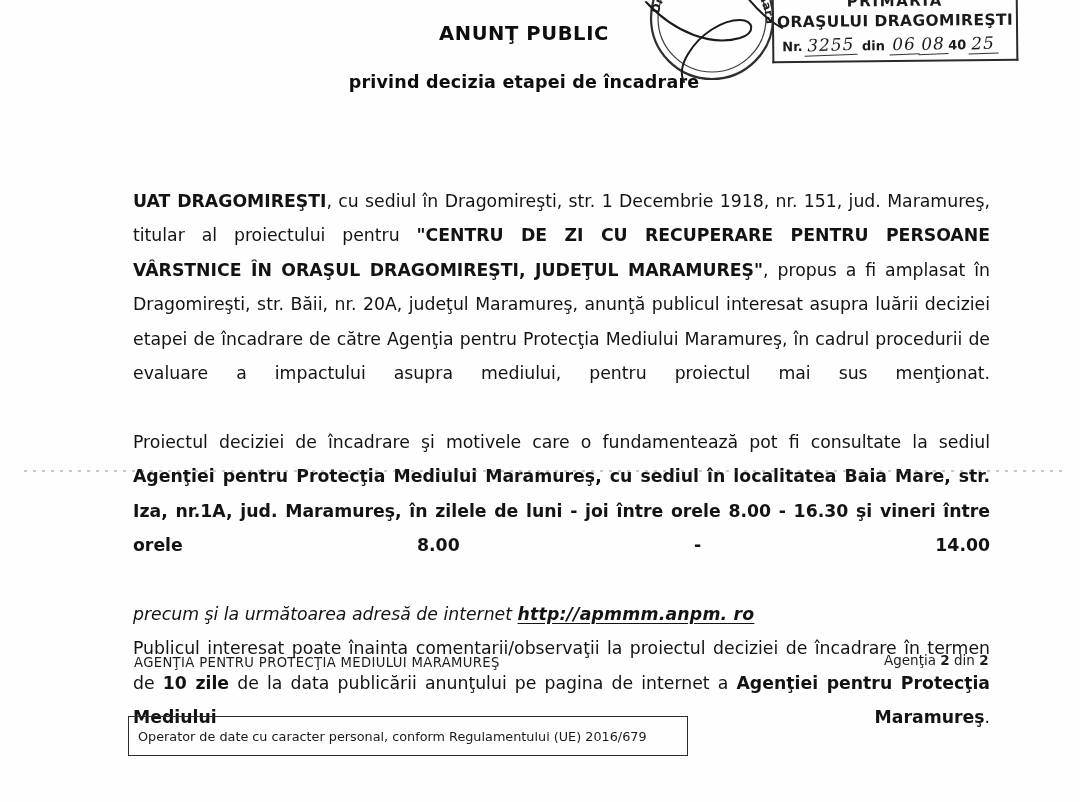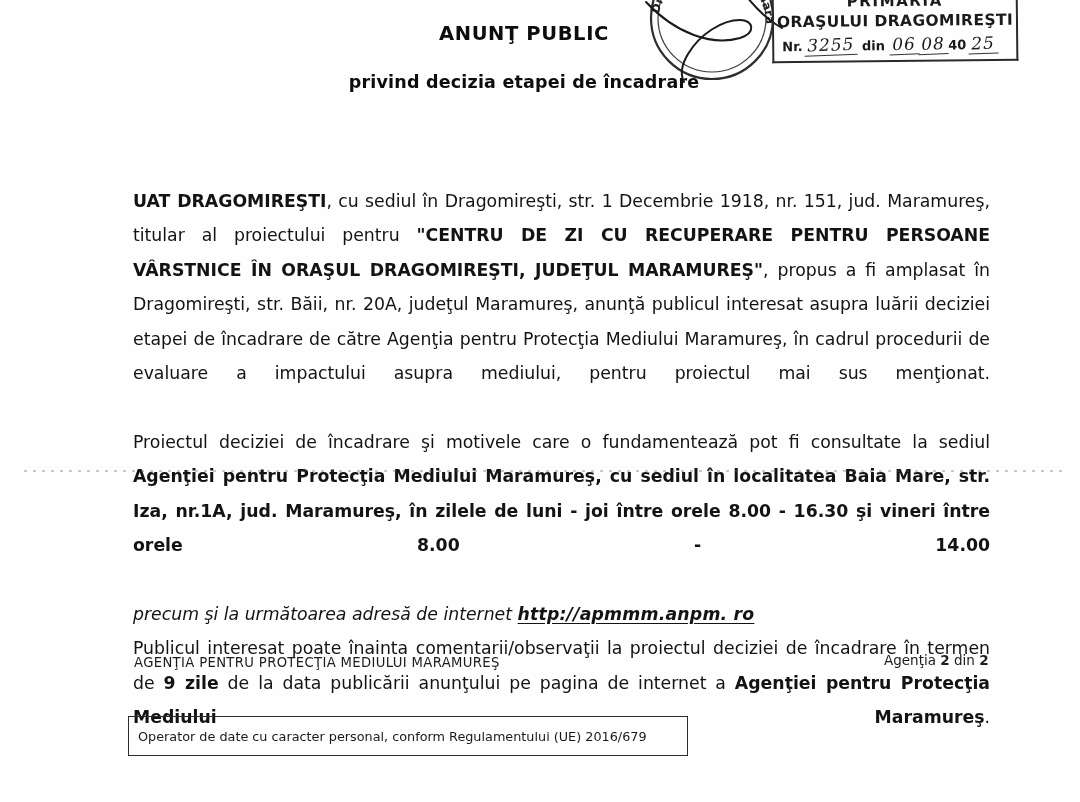--- a/index.html
+++ b/index.html
@@ -273,21 +273,21 @@
 
     <p class="para-justify">
       <span>Proiectul deciziei de încadrare şi motivele care o fundamentează pot fi consultate la sediul </span><span class="b">Agenţiei pentru Protecţia Mediului Maramureş</span><span class="b">, cu sediul în localitatea Baia Mare, str. Iza, nr.1A, jud. Maramureş, în zilele de luni - joi între orele 8.00 - 16.30 şi vineri între orele 8.00 - 14.00</span>
     </p>
 
     <p class="no-justify">
       <span>precum şi la următoarea adresă de internet </span><span class="url-link">http://apmmm.anpm. ro</span>
     </p>
 
     <p class="para-justify">
-      <span>Publicul interesat poate înainta comentarii/observaţii la proiectul deciziei de încadrare în termen de </span><span class="b">9 zile</span><span> de la data publicării anunţului pe pagina de internet a </span><span class="b">Agenţiei pentru Protecţia Mediului Maramureş</span><span>.</span>
+      <span>Publicul interesat poate înainta comentarii/observaţii la proiectul deciziei de încadrare în termen de </span><span class="b">10 zile</span><span> de la data publicării anunţului pe pagina de internet a </span><span class="b">Agenţiei pentru Protecţia Mediului Maramureş</span><span>.</span>
     </p>
   </div>
 
   <div class="scan-streak"></div>
 
   <div class="page-number"><span class="lead">Agenţia </span><span>2</span><span class="lead"> din </span><span>2</span></div>
 
   <div class="footer">
     <div class="footer-line title">AGENŢIA PENTRU PROTECŢIA MEDIULUI MARAMUREŞ</div>
   </div>

